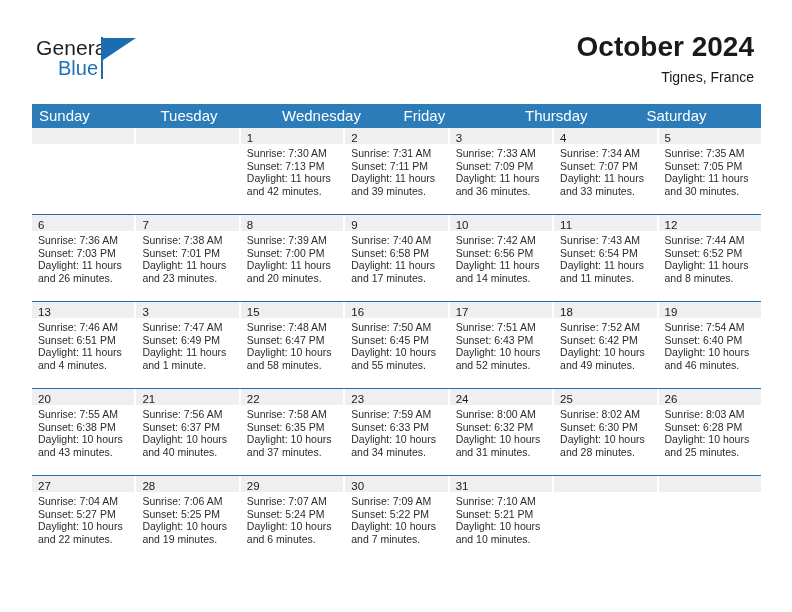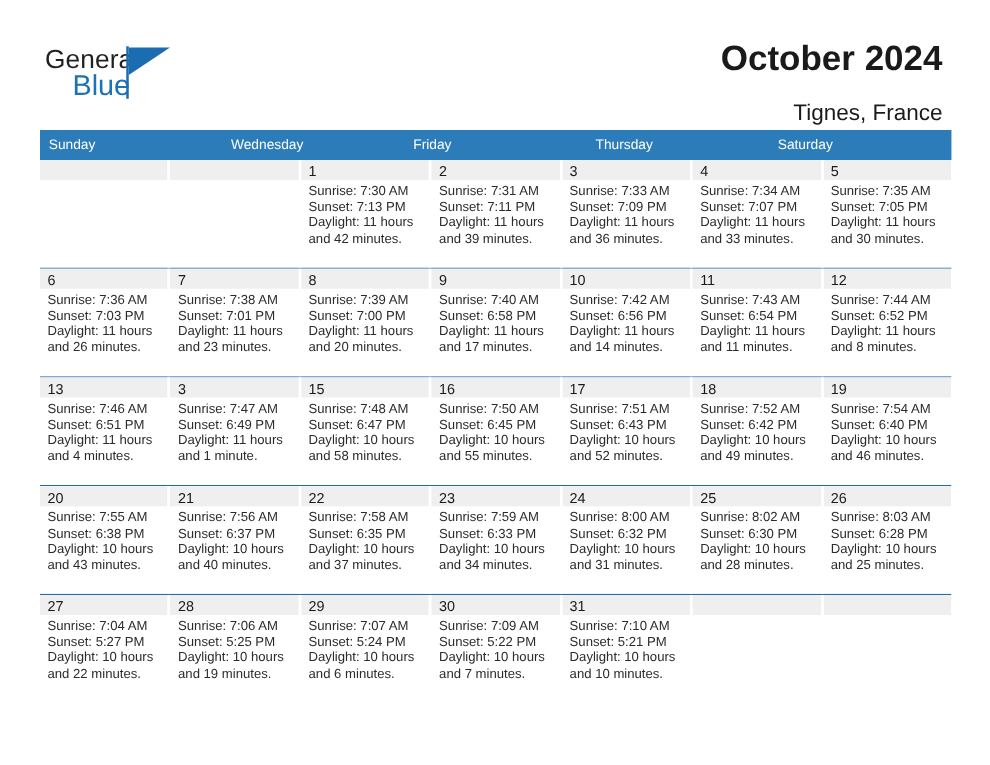--- a/index.html
+++ b/index.html
@@ -42,21 +42,21 @@
     top: 0;
     font-size: 21px;
     letter-spacing: 0.1px;
     color: #231f20;
     line-height: 24px;
   }
   .logo-blue {
     position: absolute;
     left: 22px;
     top: 20px;
-    font-size: 23px;
+    font-size: 20px;
     color: #1b72b8;
     line-height: 24px;
   }
   .logo-tri {
     position: absolute;
     left: 67px;
     top: 2px;
     width: 0;
     height: 0;
     border-left: 33px solid #1b6cb0;
@@ -78,22 +78,22 @@
     text-align: right;
   }
   .cal-title {
     font-size: 28px;
     font-weight: bold;
     color: #1a1a1a;
     line-height: 34px;
     white-space: nowrap;
   }
   .cal-subtitle {
-    margin-top: 18px;
-    font-size: 18px;
+    margin-top: 5px;
+    font-size: 14px;
     color: #1a1a1a;
     line-height: 17px;
     white-space: nowrap;
   }
 
   
   .calendar {
     position: absolute;
     left: 32px;
     top: 104px;
@@ -101,21 +101,21 @@
   }
   .weekdays {
     display: flex;
     width: 100%;
     background: #2b7cb9;
   }
   .weekday {
     flex: 1 1 0;
     box-sizing: border-box;
     padding: 5px 0 5px 7px;
-    font-size: 11px;
+    font-size: 15px;
     color: #ffffff;
     line-height: 14px;
     background: #2b7cb9;
   }
   .week {
     display: flex;
     width: 100%;
     border-top: 1.5px solid #1f6cae;
   }
   .week:first-of-type {
@@ -173,20 +173,21 @@
       <div class="cal-title">October 2024</div>
       <div class="cal-subtitle">Tignes, France</div>
     </div>
 
   </div>
 
   <div class="calendar">
 
     <div class="weekdays">
       <div class="weekday">Sunday</div>
+      <div class="weekday">Tuesday</div>
       <div class="weekday">Wednesday</div>
       <div class="weekday">Friday</div>
       <div class="weekday">Thursday</div>
       <div class="weekday">Saturday</div>
     </div>
 
     <div id="weeks-container">
         <div class="week">
           <div class="daycell">
             <div class="daynum-band"><span class="daynum"></span></div>

